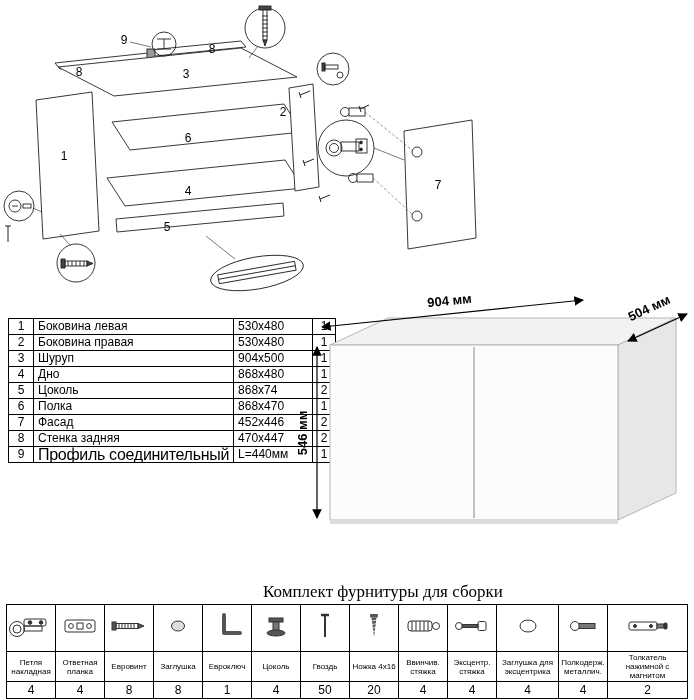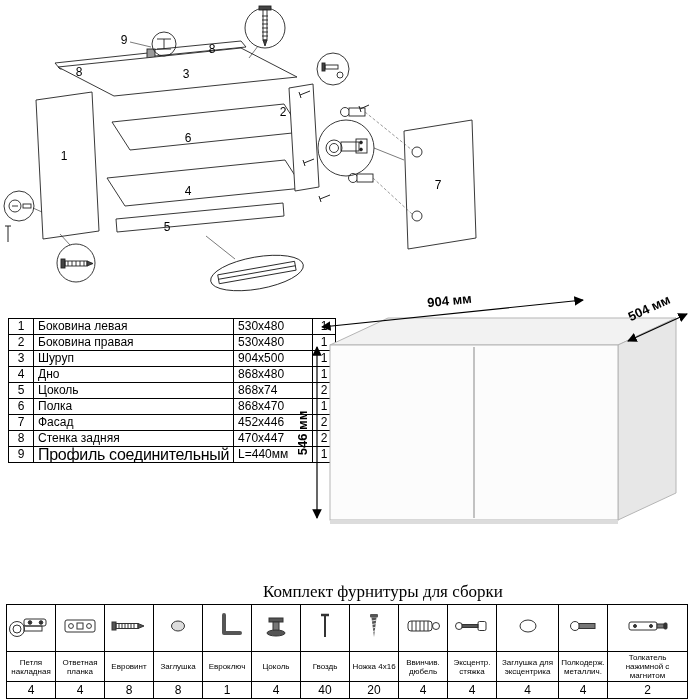--- a/index.html
+++ b/index.html
@@ -358,34 +358,34 @@
       </tr>
       <tr class="hw-names">
         <td>Петля накладная</td>
         <td>Ответная планка</td>
         <td>Евровинт</td>
         <td>Заглушка</td>
         <td>Евроключ</td>
         <td>Цоколь</td>
         <td>Гвоздь</td>
         <td>Ножка 4x16</td>
-        <td>Ввинчив. дюбель</td>
+        <td>Ввинчив. стяжка</td>
         <td>Эксцентр. стяжка</td>
         <td>Заглушка для эксцентрика</td>
         <td>Полкодерж. металлич.</td>
         <td>Толкатель нажимной с магнитом</td>
       </tr>
       <tr class="hw-counts">
         <td>4</td>
         <td>4</td>
         <td>8</td>
         <td>8</td>
         <td>1</td>
         <td>4</td>
-        <td>40</td>
+        <td>50</td>
         <td>20</td>
         <td>4</td>
         <td>4</td>
         <td>4</td>
         <td>4</td>
         <td>2</td>
       </tr>
     </tbody>
   </table>
 

